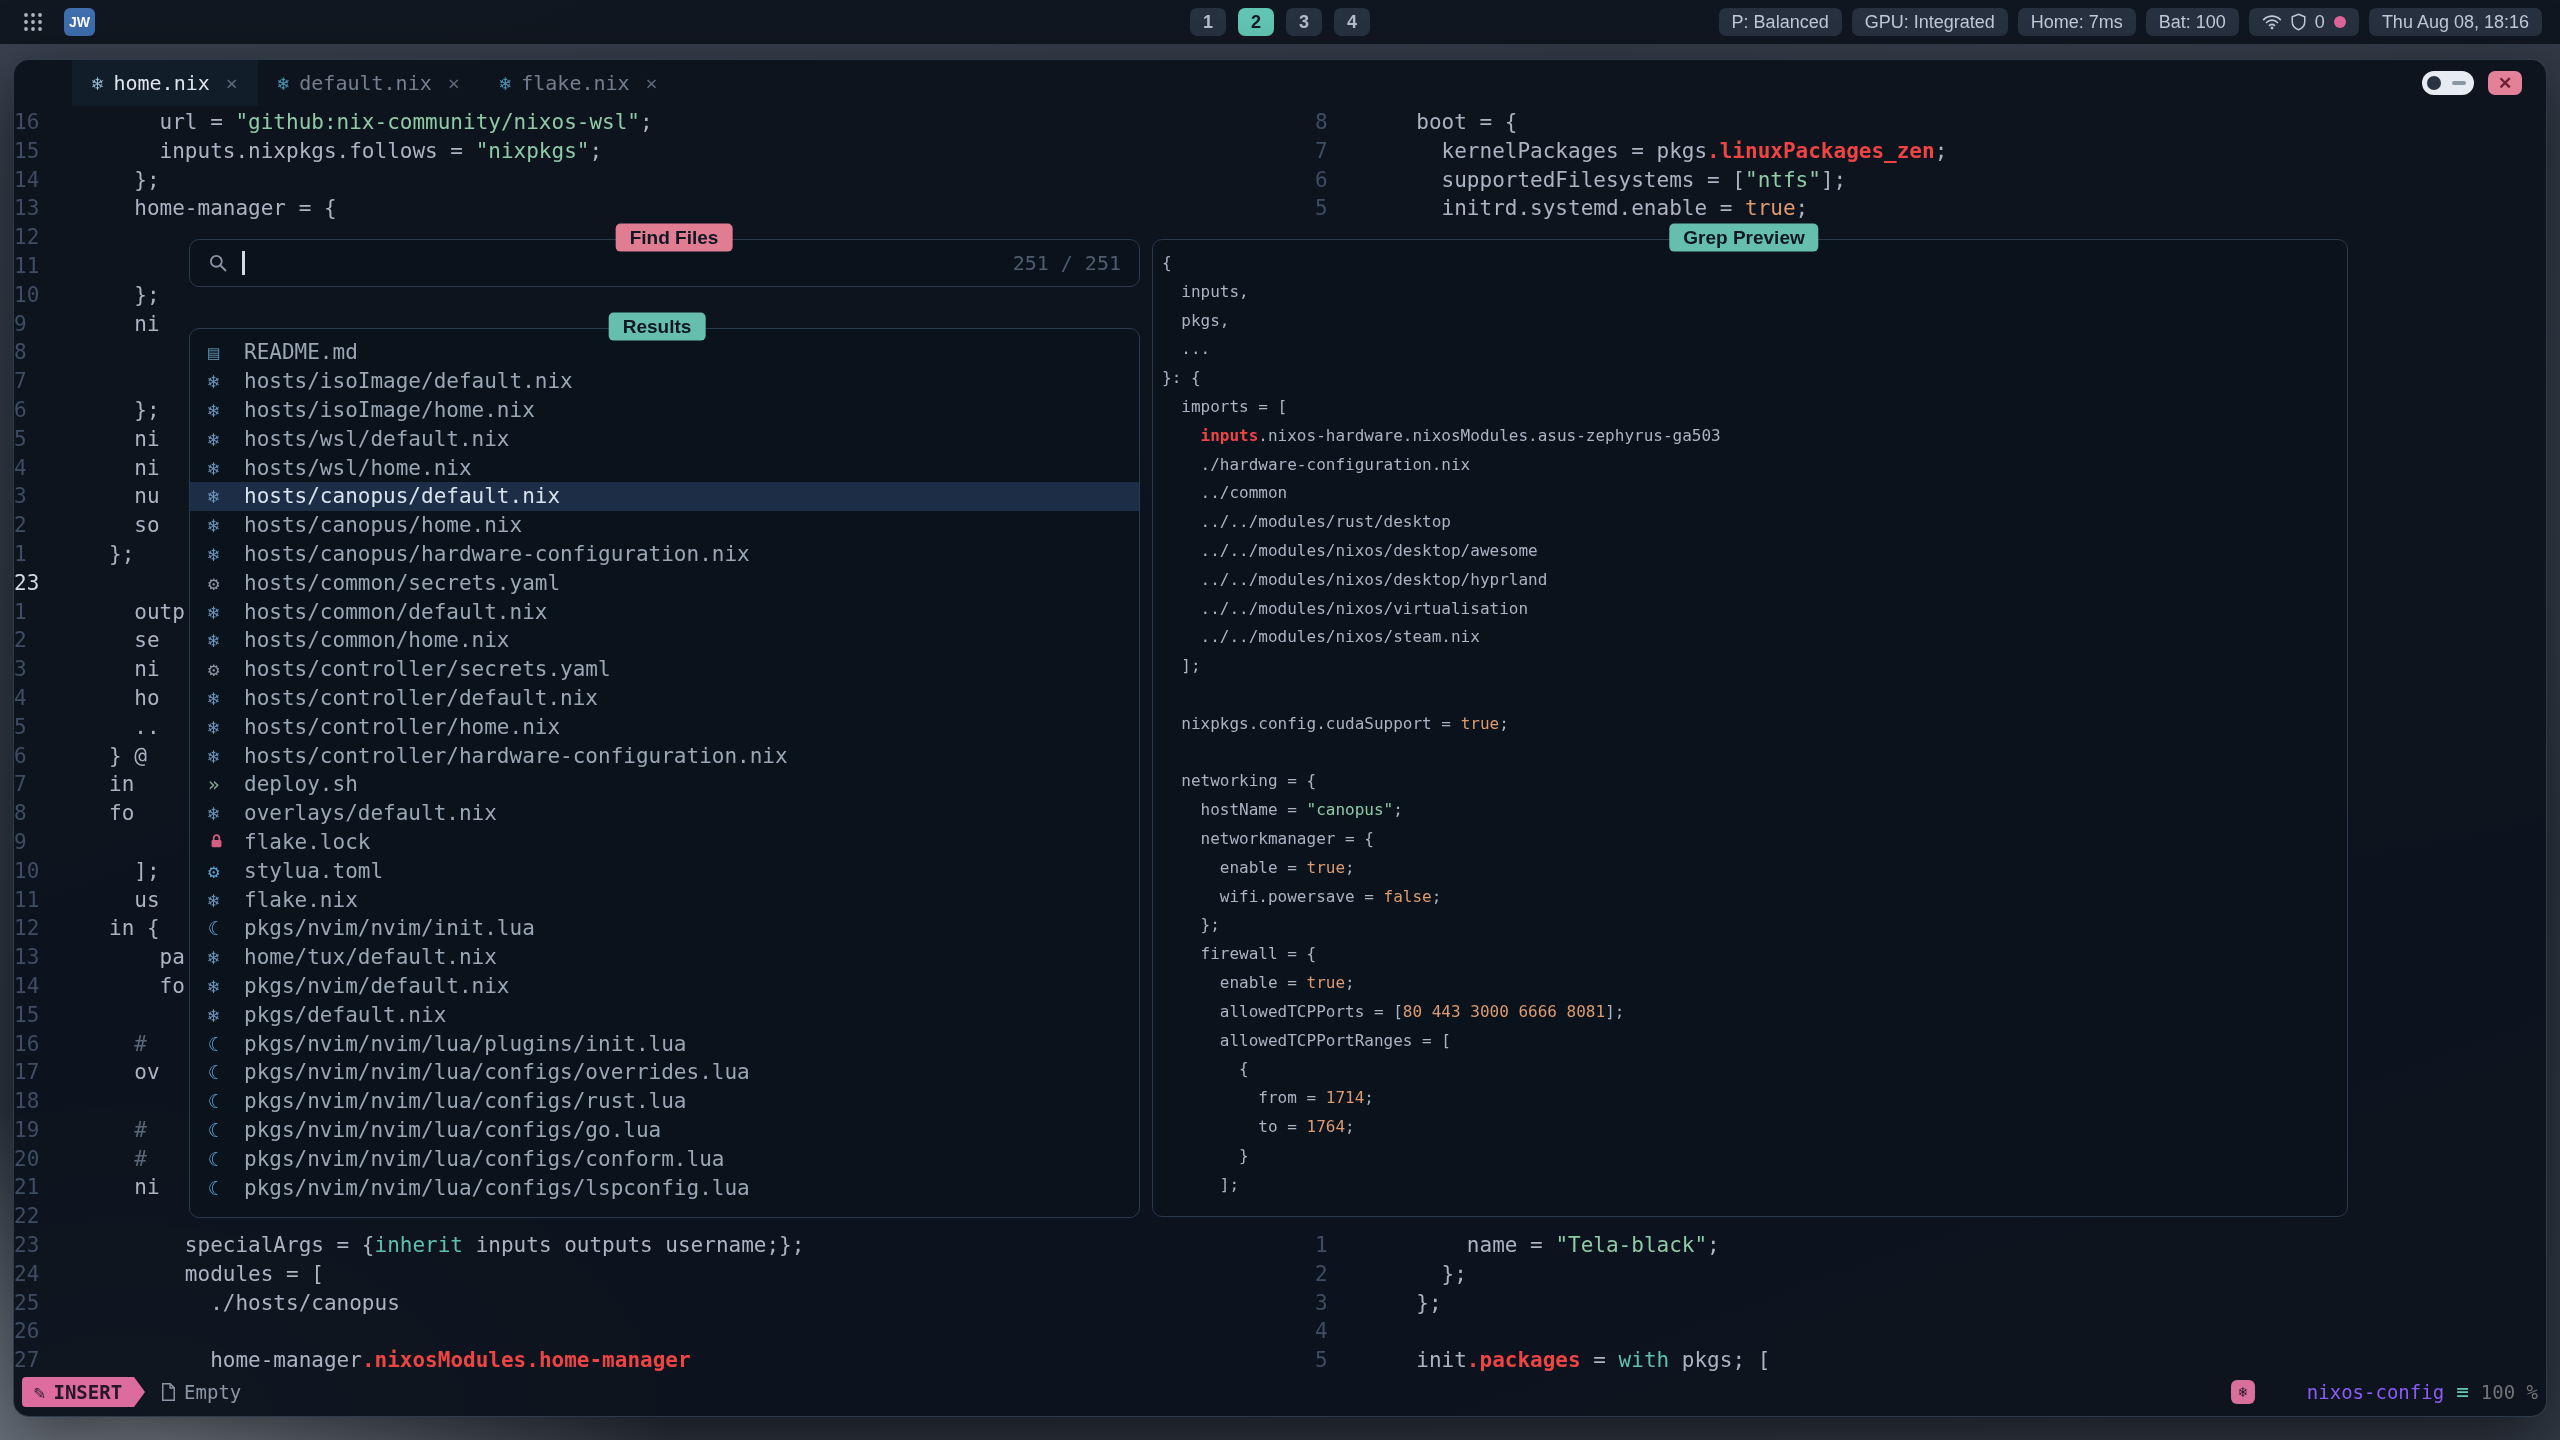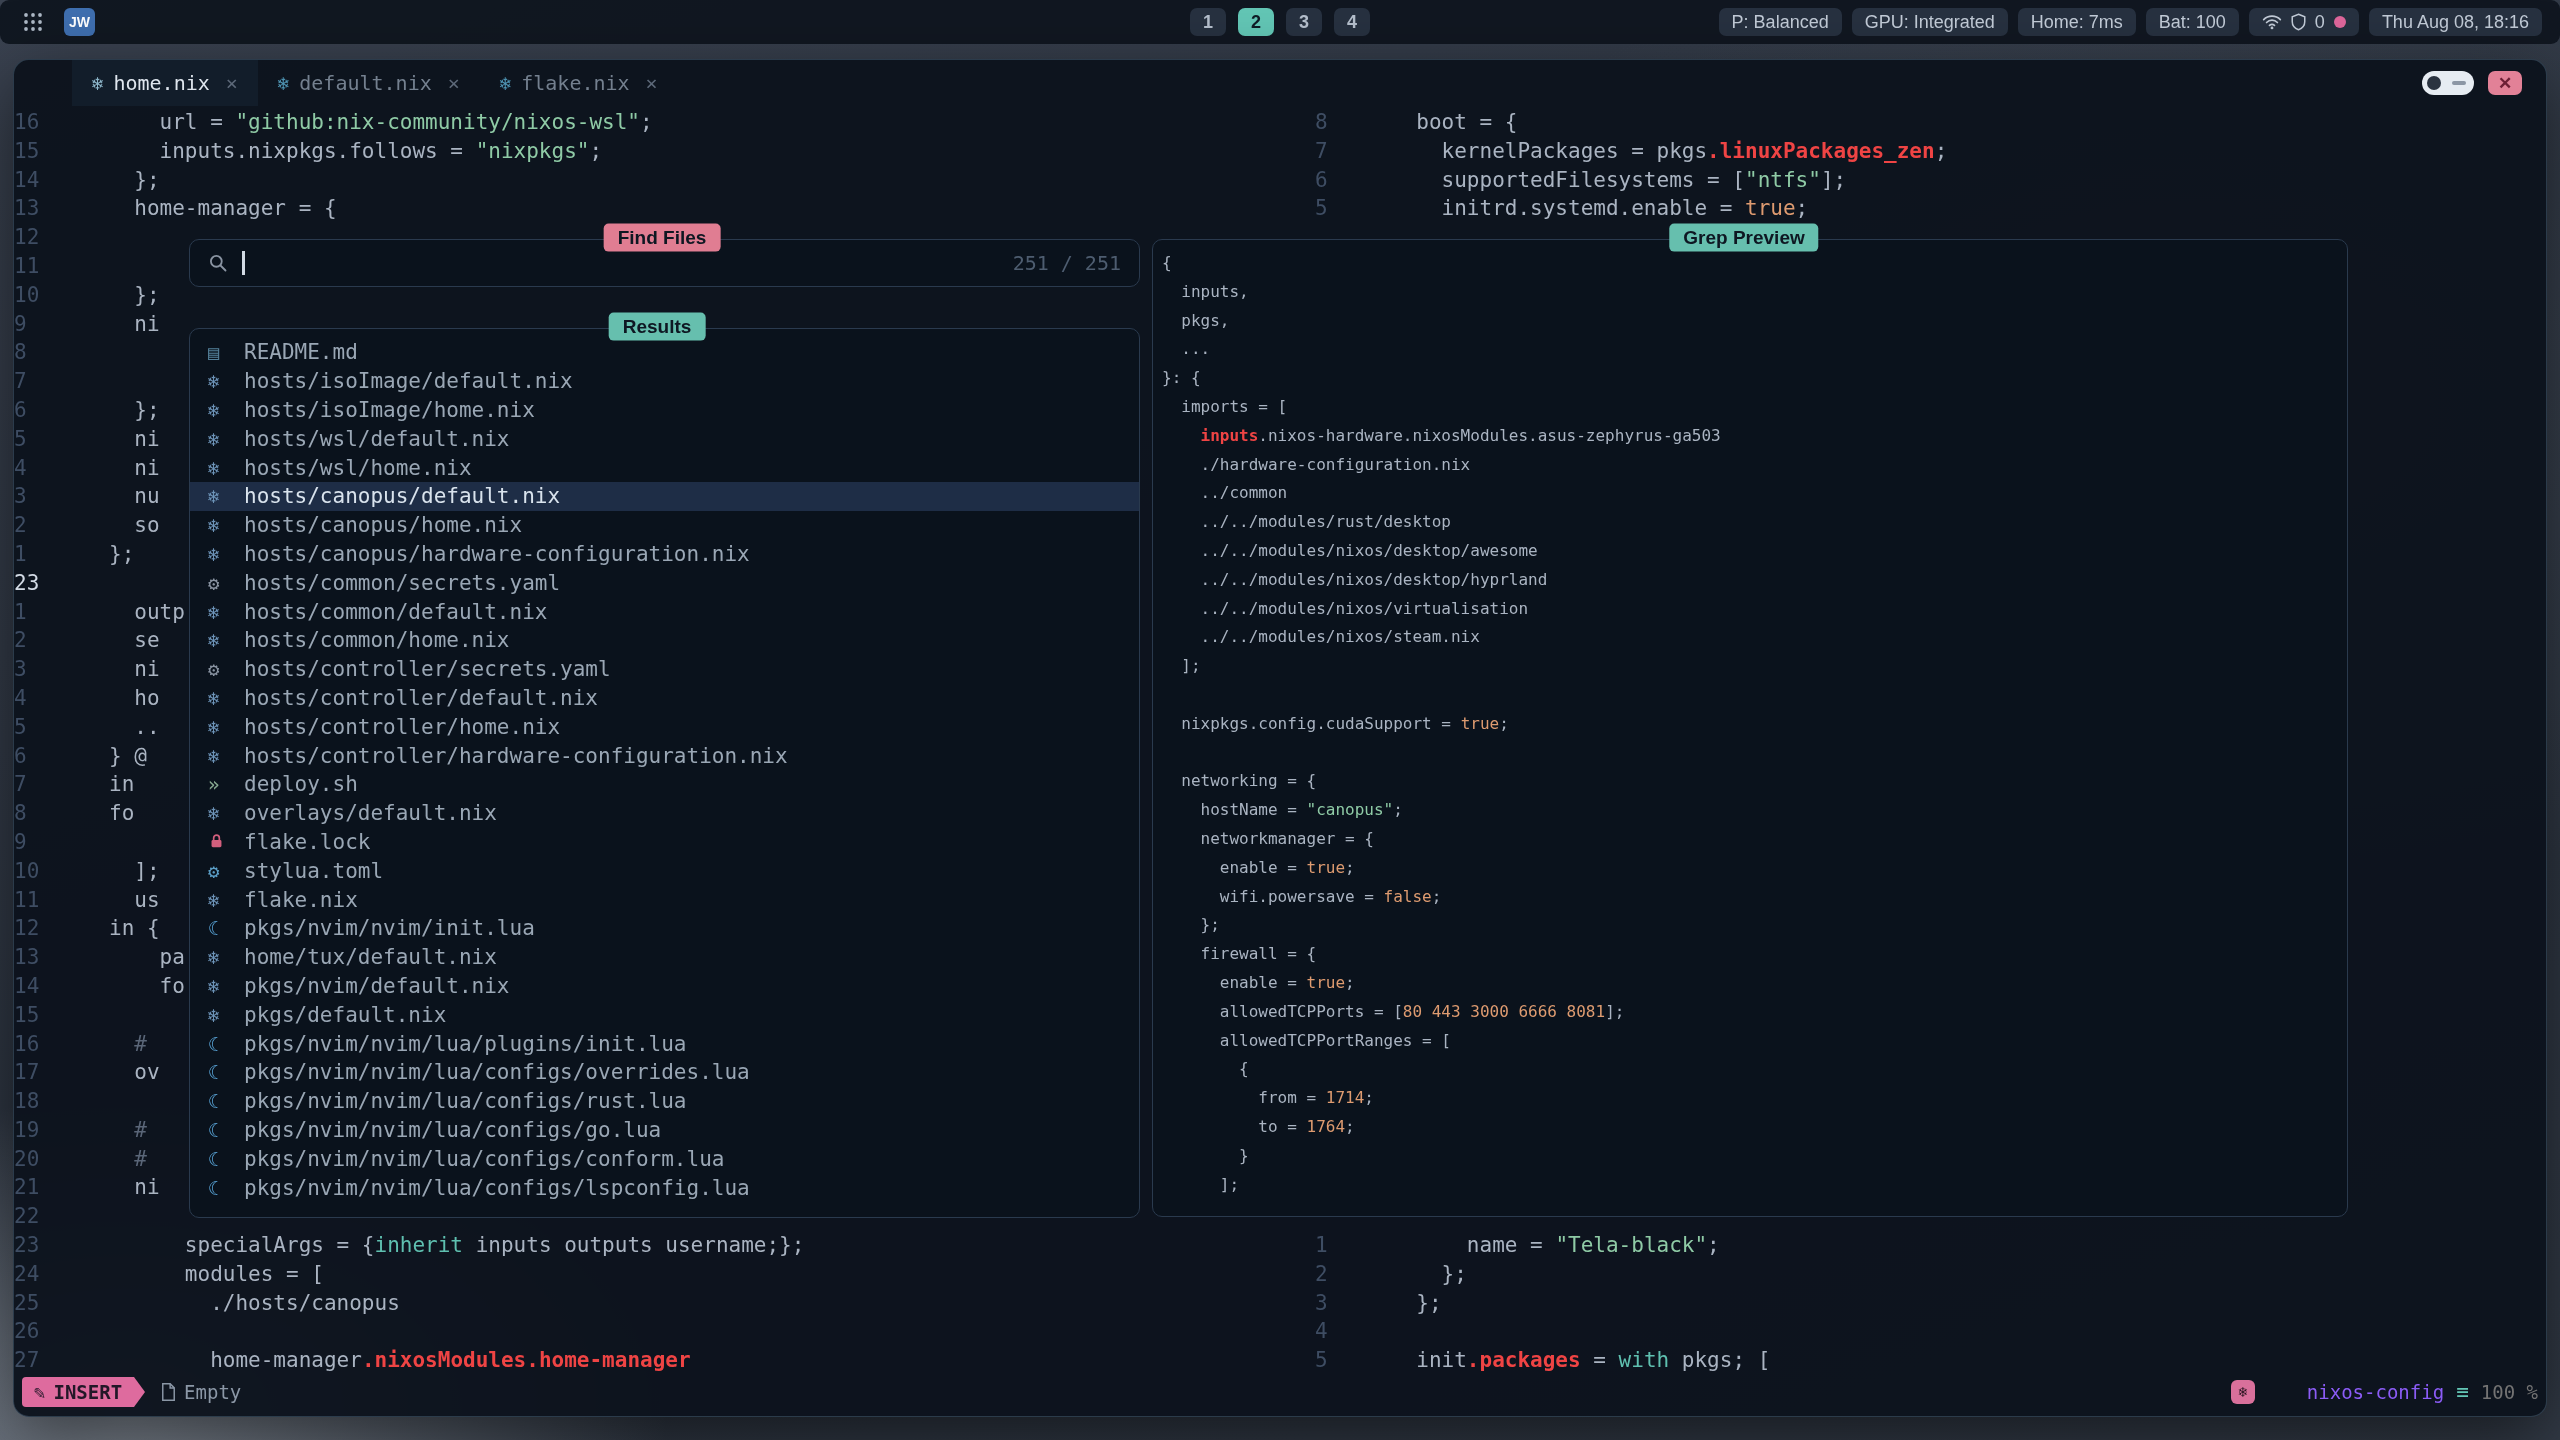--- a/index.html
+++ b/index.html
@@ -8,21 +8,21 @@
     font-family:"DejaVu Sans Mono", monospace;
     background:
       radial-gradient(900px 520px at 5% 98%, rgba(195,203,213,0.55), transparent 60%),
       radial-gradient(1300px 760px at 86% 28%, rgba(95,105,120,0.35), transparent 65%),
       linear-gradient(160deg,#3a4250,#2c3440 55%,#333b47);
   }
 
   
   .topbar { position:absolute; top:0; left:0; right:0; height:44px;
     background:rgba(15,21,31,0.94); display:flex; align-items:center; padding:0 18px;
-    font-family:"Liberation Sans", sans-serif; font-size:18px; color:#c3ccd8;border-radius:9px; }
+    font-family:"Liberation Sans", sans-serif; font-size:18px; color:#c3ccd8; }
   .topbar-left { display:flex; align-items:center; gap:16px; }
   .apps-btn { width:30px; height:30px; display:grid; place-items:center; border-radius:6px; }
   .logo-chip { min-width:30px; height:28px; border-radius:6px; background:#3f6fb0; color:#fff;
     font-size:14px; font-weight:700; display:grid; place-items:center; padding:0 5px; }
   .workspaces { position:absolute; left:50%; transform:translateX(-50%); display:flex; gap:12px; }
   .ws { min-width:36px; height:28px; border-radius:7px; background:#273140; color:#b6c0cd;
     display:grid; place-items:center; font-weight:600; cursor:default; }
   .ws.active { background:#63c7b6; color:#0f1b26; }
   .topbar-right { margin-left:auto; display:flex; align-items:center; gap:10px; }
   .pill { height:28px; border-radius:7px; background:#273140; display:flex; align-items:center;
@@ -74,21 +74,21 @@
     gap:14px; padding:0 18px; font-size:21px; }
   .caret { width:2.5px; height:24px; background:#d2dae4; }
   .counter { margin-left:auto; color:#4e5d70; font-size:20px; }
   .results-box { left:175px; top:268px; width:951px; height:890px; padding-top:9px; overflow:hidden; }
   .rrow { display:flex; align-items:center; height:28.8px; padding:0 14px 0 18px; color:#9aa7b5; font-size:21px; }
   .rrow .ficon { width:36px; flex:none; font-size:19px; display:flex; align-items:center; }
   .rrow.sel { background:#1e2d46; color:#d9e3ed; }
   .preview-box { left:1138px; top:179px; width:1196px; height:978px; padding:9px 0 0 9px; overflow:hidden; }
   .badge { position:absolute; transform:translate(-50%,-55%); z-index:12; padding:3px 14px;
     border-radius:5px; font:600 19px "Liberation Sans", sans-serif; color:#0e1722; white-space:nowrap; }
-  .badge.pink { background:#e07d92; }
+  .badge.pink { background:#e07d92;margin-left:12px; }
   .badge.teal { background:#66bfae; }
 
   
   .statusline { position:absolute; left:8px; right:8px; bottom:9px; height:30px; display:flex;
     align-items:center; font-size:19px; color:#8b97a6; }
   .mode { background:#de6b9e; color:#231728; font-weight:700; height:30px; display:flex;
     align-items:center; gap:8px; padding:0 12px; border-radius:4px 0 0 4px; }
   .mode-arrow { width:0; height:0; border-top:15px solid transparent; border-bottom:15px solid transparent;
     border-left:11px solid #de6b9e; }
   .empty-wrap { display:flex; align-items:center; gap:8px; margin-left:16px; }

